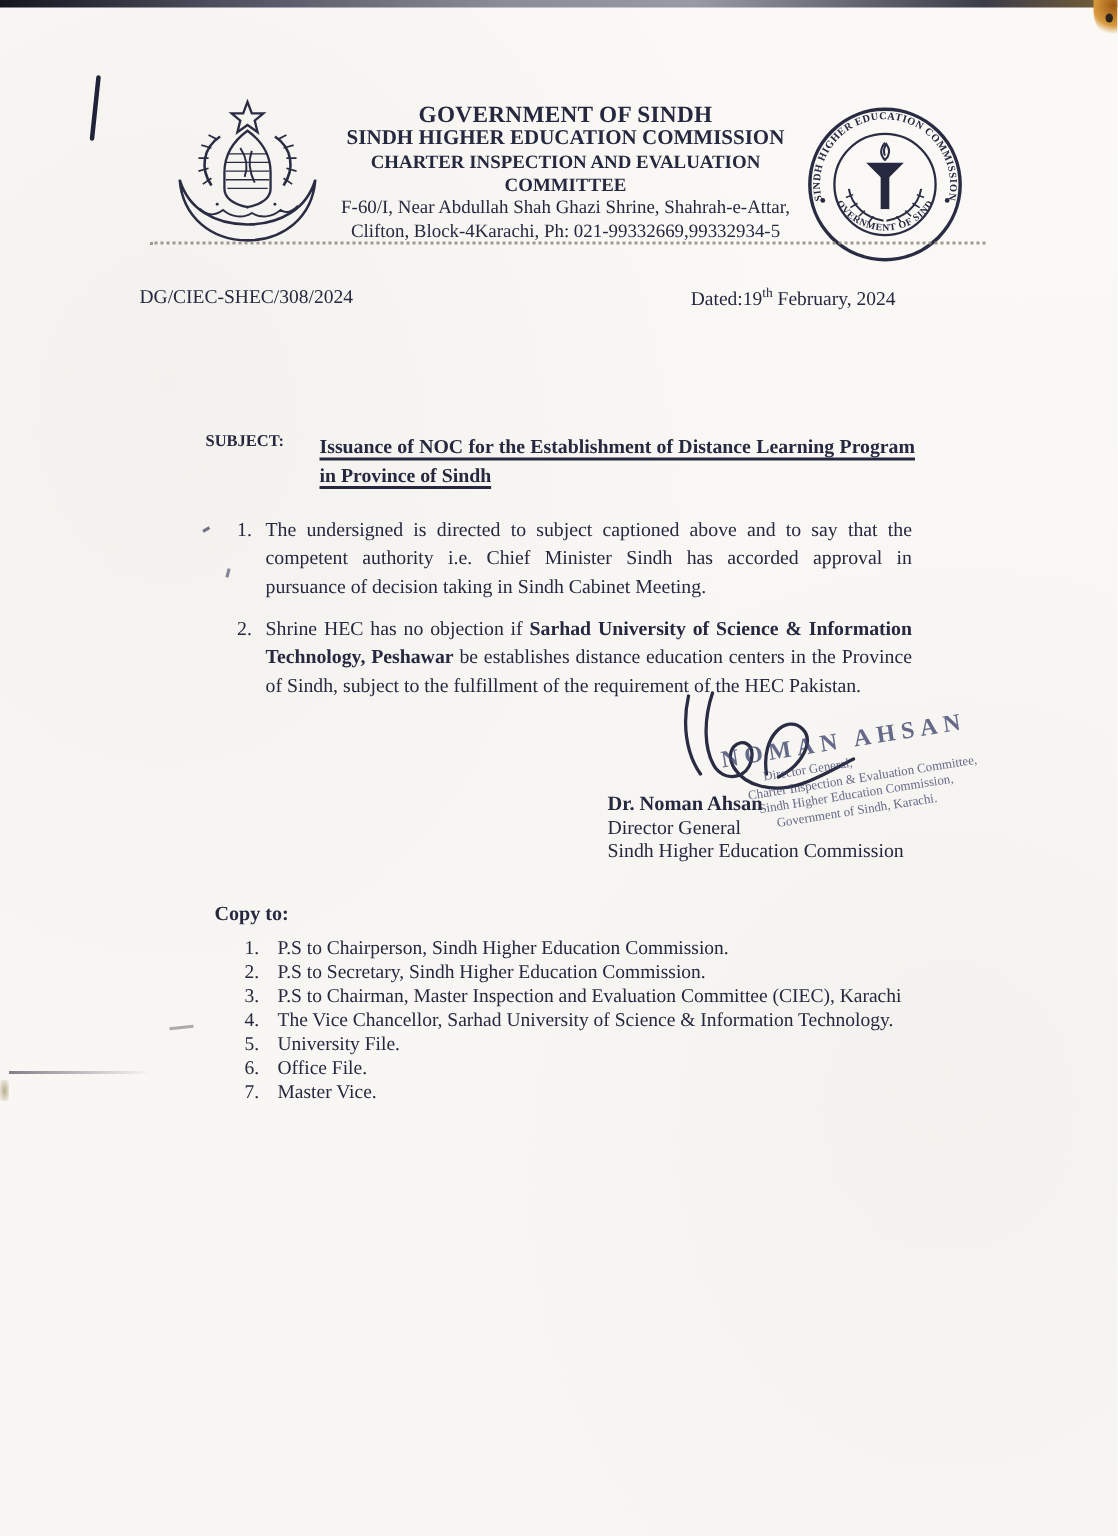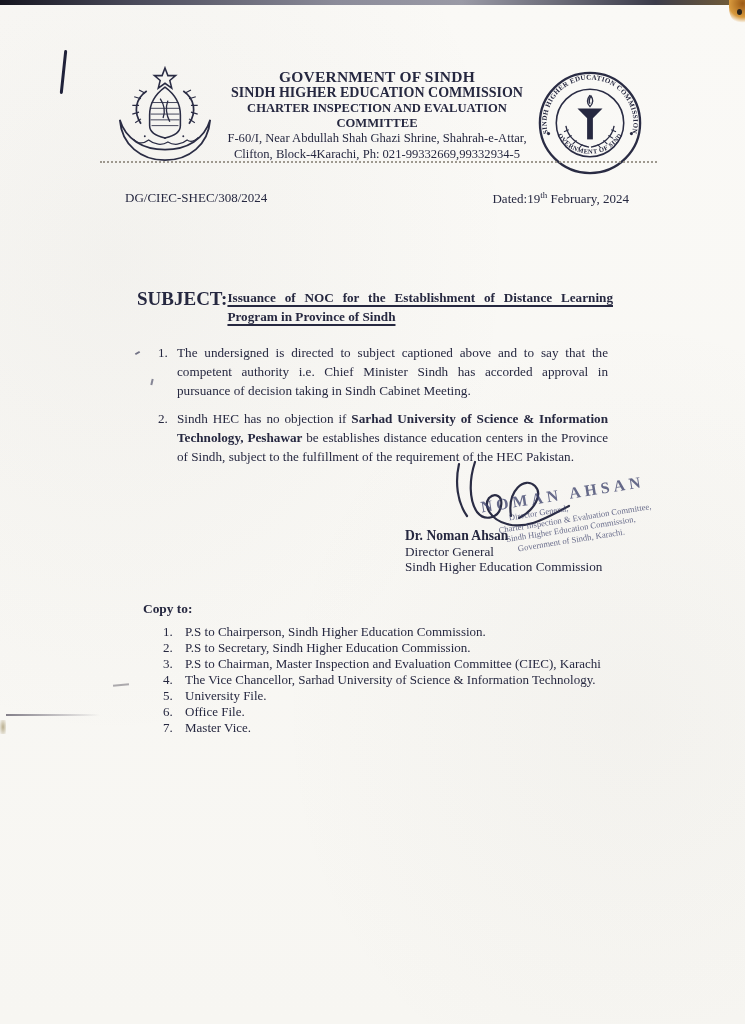--- a/index.html
+++ b/index.html
@@ -33,26 +33,26 @@
   .crest{width:106px;height:100px;flex:0 0 auto;}
   .seal{width:108px;height:106px;flex:0 0 auto;margin-top:4px;}
   .head-center{flex:1;text-align:center;padding:0 4px;margin-top:2px;}
   .h1{font-size:15.5px;font-weight:bold;letter-spacing:.2px;line-height:17px;}
   .h2{font-size:14px;font-weight:bold;line-height:16px;}
   .h3{font-size:12.6px;font-weight:bold;line-height:15px;}
   .addr{font-size:12.6px;line-height:15.5px;}
   .separator{top:161px;left:100px;width:557px;border-top:2px dotted #8f897e;opacity:.85;}
 
   
-  .ref-row{top:190px;left:125px;width:504px;display:flex;justify-content:space-between;font-size:13px;}
+  .ref-row{top:190px;left:93px;width:504px;display:flex;justify-content:space-between;font-size:13px;}
   sup{font-size:9px;}
 
   
   .subject{top:288px;left:137px;width:476px;display:flex;}
-  .subject-label{font-size:19px;font-weight:bold;flex:0 0 76px;}
+  .subject-label{font-size:11px;font-weight:bold;flex:0 0 76px;}
   .subject-text{font-size:13.2px;font-weight:bold;width:397px;text-align:justify;line-height:19px;
     text-decoration:underline;text-decoration-thickness:1.5px;text-underline-offset:3px;}
 
   
   .body-block{top:343px;left:158px;width:450px;}
   .para{display:flex;margin-bottom:9px;}
   .para-num{flex:0 0 19px;font-size:13.2px;line-height:19px;}
   .para-text{width:431px;text-align:justify;font-size:13.2px;line-height:19px;}
   .b{font-weight:bold;}
 
@@ -160,21 +160,21 @@
   <span class="subject-text">Issuance of NOC for the Establishment of Distance Learning Program in Province of Sindh</span>
 </div>
 
 <div class="abs body-block">
   <div class="para">
     <span class="para-num">1.</span>
     <span class="para-text">The undersigned is directed to subject captioned above and to say that the competent authority i.e. Chief Minister Sindh has accorded approval in pursuance of decision taking in Sindh Cabinet Meeting.</span>
   </div>
   <div class="para">
     <span class="para-num">2.</span>
-    <span class="para-text"><span>Sindh HEC has no objection if </span><span class="b">Sarhad University of Science &amp; Information Technology, Peshawar</span><span> be establishes distance education centers in the Province of Sindh, subject to the fulfillment of the requirement of the HEC Pakistan.</span></span>
+    <span class="para-text"><span>Shrine HEC has no objection if </span><span class="b">Sarhad University of Science &amp; Information Technology, Peshawar</span><span> be establishes distance education centers in the Province of Sindh, subject to the fulfillment of the requirement of the HEC Pakistan.</span></span>
   </div>
 </div>
 
 <div class="abs sig">
   <svg class="sig-scribble" viewBox="0 0 160 86">
     <path class="ink" stroke-width="2.2" stroke-linecap="round" d="M14,4 C10,22 12,42 22,56 M30,2 C24,20 24,40 32,52 C40,62 54,58 56,46 C58,36 50,32 44,38 C38,46 46,60 62,64 C84,70 104,56 124,46 M66,56 C62,30 80,16 90,26 C98,34 90,50 74,58"></path>
   </svg>
   <div class="stamp">
     <div class="stamp-l1">NOMAN AHSAN</div>
     <div class="stamp-s i1">Director General,</div>

